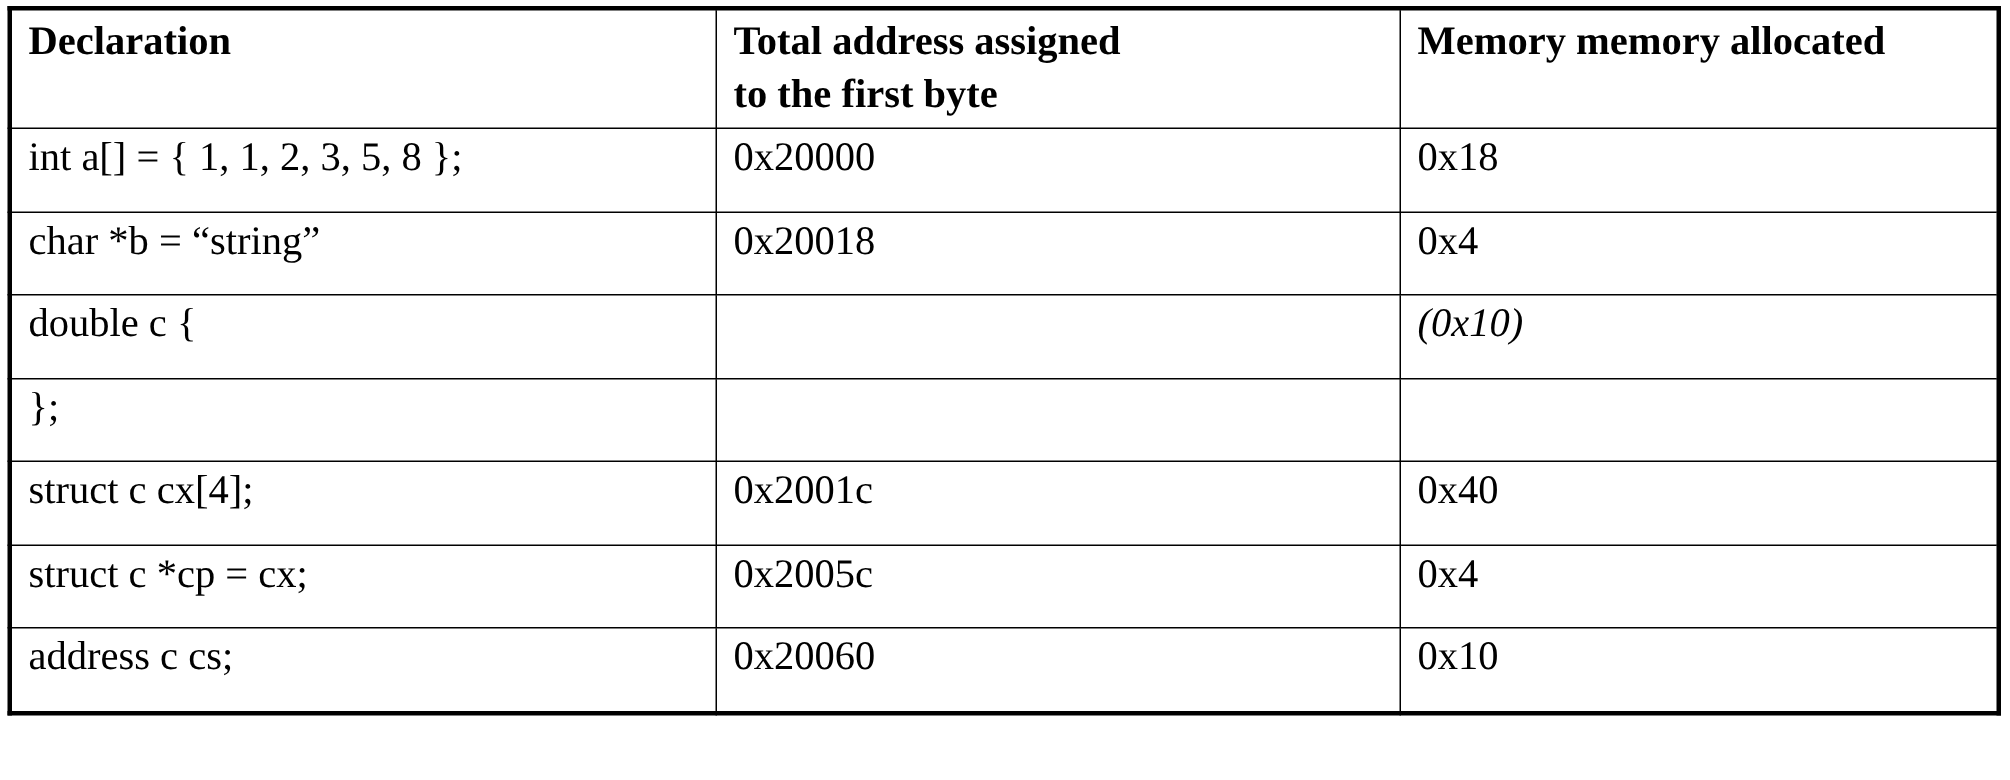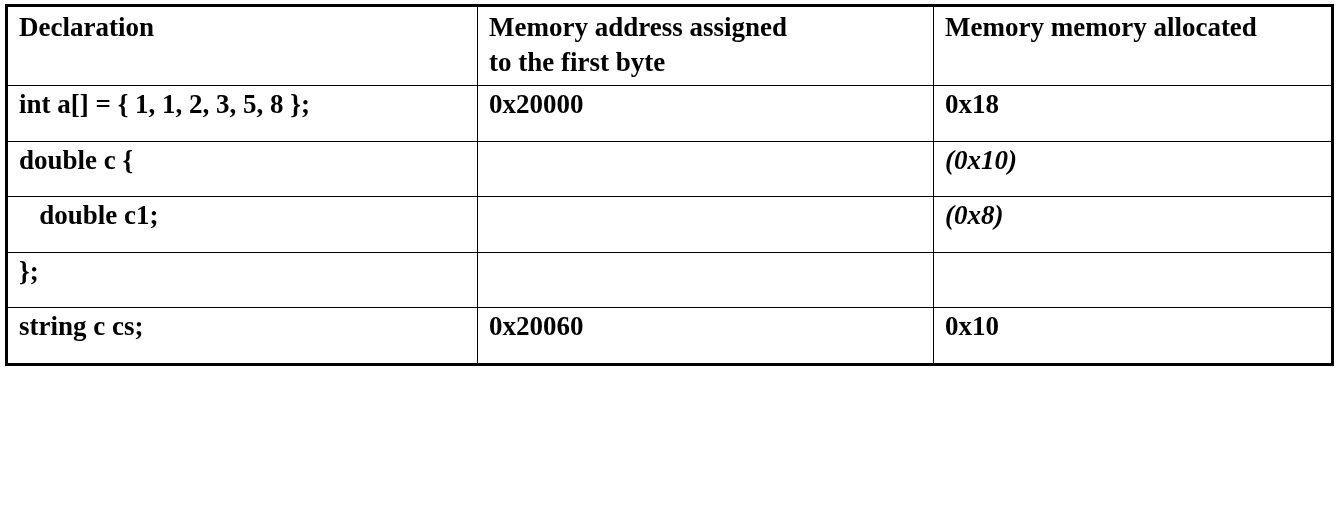--- a/index.html
+++ b/index.html
@@ -49,21 +49,21 @@
     overflow: hidden;
   }
 
   table.memtable thead th {
     font-weight: bold;
     height: 80px;
     box-sizing: border-box;
   }
 
   table.memtable tbody td {
-    font-weight: bold;
+    font-weight: normal;
     height: 42px;
     box-sizing: border-box;
     padding-top: 1px;
     padding-bottom: 19px;
   }
 
   .cell-italic {
     font-style: italic;
   }
 
@@ -77,46 +77,56 @@
 <div class="table-wrap">
   <table class="memtable">
     <colgroup>
       <col class="col-decl">
       <col class="col-addr">
       <col class="col-total">
     </colgroup>
     <thead>
       <tr>
         <th>Declaration</th>
-        <th>Memory address assigned
+        <th>Total address assigned
 to the first byte</th>
         <th>Memory memory allocated</th>
       </tr>
     </thead>
     <tbody id="table-body">
         <tr>
           <td>int a[] = { 1, 1, 2, 3, 5, 8 };</td>
           <td>0x20000</td>
           <td>0x18</td>
         </tr>
         <tr>
+          <td>char *b = “string”</td>
+          <td>0x20018</td>
+          <td>0x4</td>
+        </tr>
+        <tr>
           <td>double c {</td>
           <td class="cell-empty"></td>
           <td class="cell-italic">(0x10)</td>
-        </tr>
-        <tr>
-          <td>   double c1;</td>
-          <td class="cell-empty"></td>
-          <td class="cell-italic">(0x8)</td>
         </tr>
         <tr>
           <td>};</td>
           <td class="cell-empty"></td>
           <td class="cell-empty"></td>
         </tr>
         <tr>
-          <td>string c cs;</td>
+          <td>struct c cx[4];</td>
+          <td>0x2001c</td>
+          <td>0x40</td>
+        </tr>
+        <tr>
+          <td>struct c *cp = cx;</td>
+          <td>0x2005c</td>
+          <td>0x4</td>
+        </tr>
+        <tr>
+          <td>address c cs;</td>
           <td>0x20060</td>
           <td>0x10</td>
         </tr>
       </tbody>
   </table>
 </div>
 
 </body></html>

